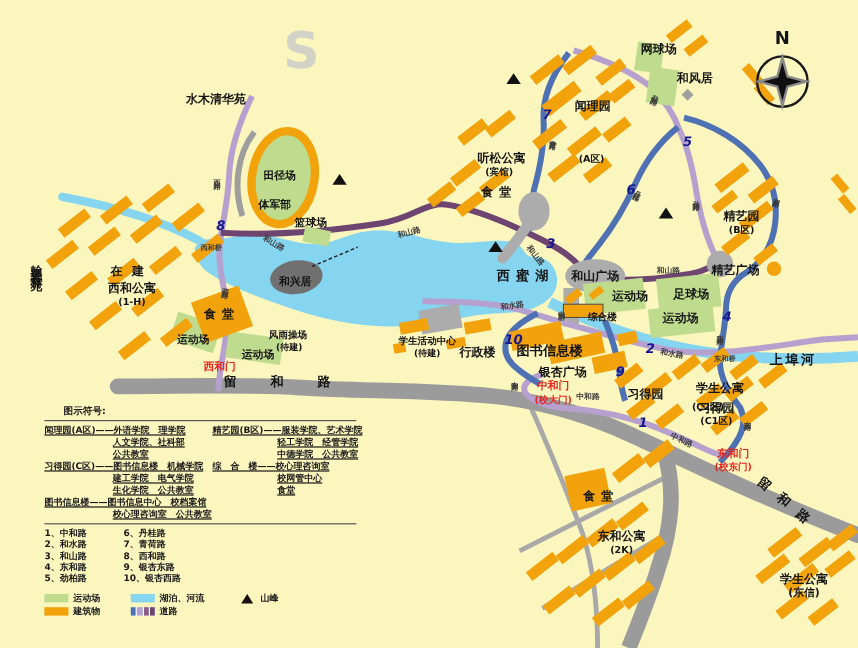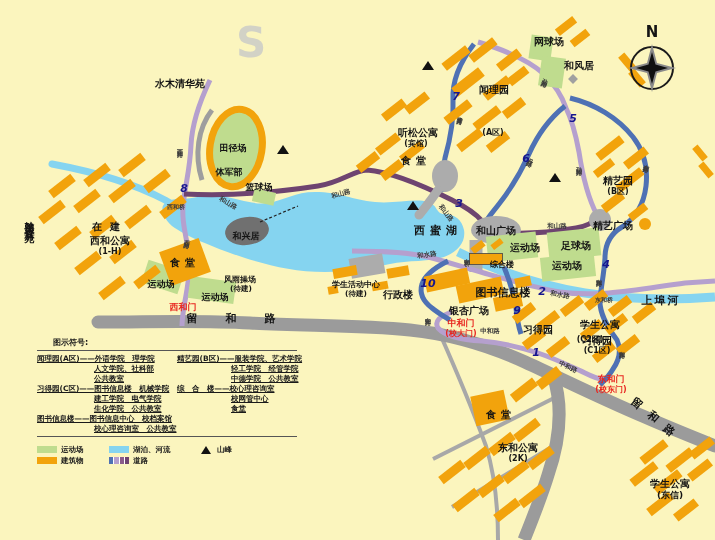--- a/index.html
+++ b/index.html
@@ -235,21 +235,21 @@
       <div class="lbl" style="left: 416px; top: 144px; font-size: 8px; transform: translate(-50%, -50%);">(宾馆)</div>
       <div class="lbl" style="left: 416px; top: 161px; font-size: 10px; letter-spacing: 5px; transform: translate(-50%, -50%);">食堂</div>
       <div class="lbl" style="left: 618px; top: 181px; font-size: 10px; transform: translate(-50%, -50%);">精艺园</div>
       <div class="lbl" style="left: 618px; top: 192px; font-size: 8px; transform: translate(-50%, -50%);">(B区)</div>
       <div class="lbl" style="left: 613px; top: 226px; font-size: 10px; transform: translate(-50%, -50%);">精艺广场</div>
       <div class="lbl" style="left: 576px; top: 246px; font-size: 10px; transform: translate(-50%, -50%);">足球场</div>
       <div class="lbl" style="left: 525px; top: 248px; font-size: 10px; transform: translate(-50%, -50%);">运动场</div>
       <div class="lbl" style="left: 567px; top: 266px; font-size: 10px; transform: translate(-50%, -50%);">运动场</div>
       <div class="lbl" style="left: 496px; top: 231px; font-size: 10px; transform: translate(-50%, -50%);">和山广场</div>
       <div class="lbl" style="left: 502px; top: 265px; font-size: 8px; transform: translate(-50%, -50%);">综合楼</div>
-      <div class="lbl" style="left: 503px; top: 292px; font-size: 11px; transform: translate(-50%, -50%);">图书信息楼</div>
+      <div class="lbl" style="left: 458px; top: 292px; font-size: 11px; transform: translate(-50%, -50%);">图书信息楼</div>
       <div class="lbl" style="left: 469px; top: 311px; font-size: 10px; transform: translate(-50%, -50%);">银杏广场</div>
       <div class="lbl" style="left: 398px; top: 295px; font-size: 10px; transform: translate(-50%, -50%);">行政楼</div>
       <div class="lbl" style="left: 356px; top: 285px; font-size: 8px; transform: translate(-50%, -50%);">学生活动中心</div>
       <div class="lbl" style="left: 356px; top: 294px; font-size: 7.5px; transform: translate(-50%, -50%);">(待建)</div>
       <div class="lbl" style="left: 240px; top: 280px; font-size: 8px; transform: translate(-50%, -50%);">风雨操场</div>
       <div class="lbl" style="left: 241px; top: 289px; font-size: 7.5px; transform: translate(-50%, -50%);">(待建)</div>
       <div class="lbl" style="left: 161px; top: 284px; font-size: 9px; transform: translate(-50%, -50%);">运动场</div>
       <div class="lbl" style="left: 215px; top: 297px; font-size: 9px; transform: translate(-50%, -50%);">运动场</div>
       <div class="lbl" style="left: 185px; top: 263px; font-size: 10px; letter-spacing: 5px; transform: translate(-50%, -50%);">食堂</div>
       <div class="lbl" style="left: 110px; top: 227px; font-size: 10px; letter-spacing: 8px; transform: translate(-50%, -50%);">在建</div>
@@ -327,20 +327,32 @@
       <div class="lg-col right" id="lg-right">
           <div class="lg-line">精艺园(B区)——服装学院、艺术学院</div>
           <div class="lg-line ind">轻工学院　经管学院</div>
           <div class="lg-line ind">中德学院　公共教室</div>
           <div class="lg-line">综　合　楼——校心理咨询室</div>
           <div class="lg-line ind">校网管中心</div>
           <div class="lg-line ind">食堂</div>
         </div>
     </div>
     <div class="lg-rule"></div>
+    <div class="lg-roads" id="lg-roads">
+        <div class="lg-road">1、中和路</div>
+        <div class="lg-road">6、丹桂路</div>
+        <div class="lg-road">2、和水路</div>
+        <div class="lg-road">7、青荷路</div>
+        <div class="lg-road">3、和山路</div>
+        <div class="lg-road">8、西和路</div>
+        <div class="lg-road">4、东和路</div>
+        <div class="lg-road">9、银杏东路</div>
+        <div class="lg-road">5、劲柏路</div>
+        <div class="lg-road">10、银杏西路</div>
+      </div>
     <div class="lg-symbols">
       <div class="sym-row">
         <span class="sw field"></span>
         <span class="sym-label" style="width:34px">运动场</span>
         <span class="sw water"></span>
         <span class="sym-label" style="width:52px">湖泊、河流</span>
         <span class="peak"></span>
         <span class="sym-label">山峰</span>
       </div>
       <div class="sym-row">

